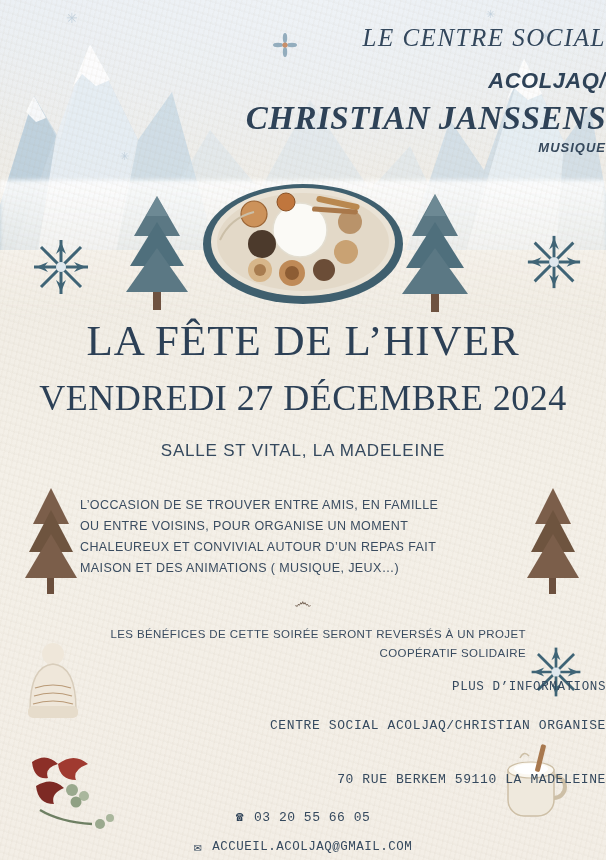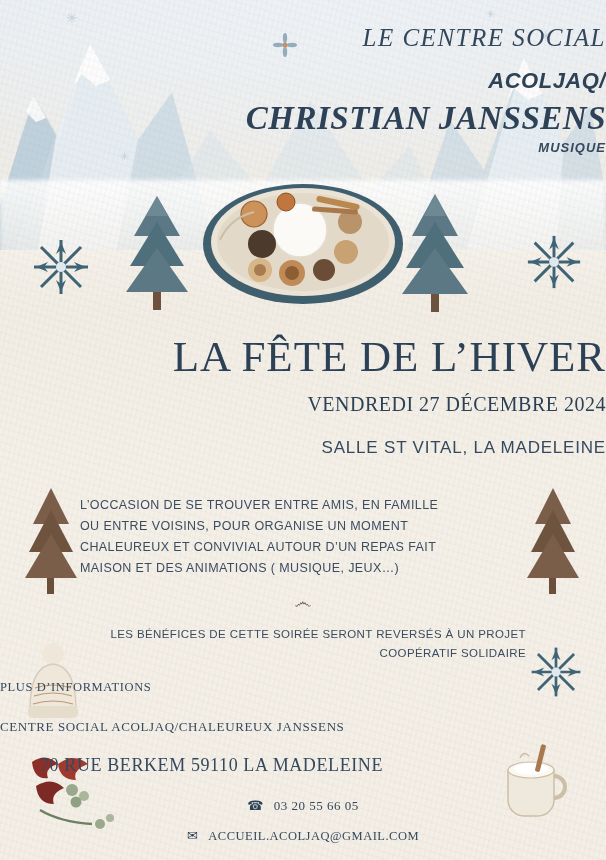--- a/index.html
+++ b/index.html
@@ -87,34 +87,34 @@
   }
   .snow-deco {
     position: absolute;
     color: #b9cad8;
     font-size: 14px;
     opacity: 0.8;
   }
   
   .title-block {
     position: absolute;
-    top: 332px;
+    top: 316px;
     left: 0; right: 0;
-    text-align: right;
+    text-align: center;
     color: #2b3f55;
   }
   .t-main {
     font-family: "Liberation Serif", serif;
     font-size: 43px;
     letter-spacing: 1px;
     color: #2c4056;
   }
   .t-date {
     font-family: "Liberation Serif", serif;
-    font-size: 20px;
+    font-size: 36px;
     margin-top: 12px;
     letter-spacing: 0.5px;
     color: #2c4056;
   }
   .t-place {
     font-family: "Liberation Sans", sans-serif;
     font-size: 17px;
     letter-spacing: 0.8px;
     margin-top: 22px;
     color: #35495e;
@@ -149,27 +149,27 @@
     font-family: "Liberation Sans", sans-serif;
     font-size: 11.5px;
     line-height: 19px;
     letter-spacing: 0.4px;
     color: #3a4c60;
   }
   .infos {
     position: absolute;
     top: 680px;
     left: 0; right: 0;
-    text-align: left;
-    font-family: Liberation Serif, serif;
+    text-align: right;
+    font-family: Liberation Mono, monospace;
     color: #35495e;
   }
   .infos .line1 { font-size: 12.5px; letter-spacing: 0.6px; }
   .infos .line2 { font-size: 13px; letter-spacing: 0.6px; margin-top: 24px; }
-  .infos .line3 { font-size: 18px; letter-spacing: 0.6px; margin-top: 20px; padding-left: 40px; }
+  .infos .line3 { font-size: 13px; letter-spacing: 0.6px; margin-top: 39px; padding-left: 40px; }
   .contact-row {
     margin-top: 22px;
     font-size: 13px;
     letter-spacing: 0.5px;
     display: flex;
     align-items: center;
     justify-content: center;
     gap: 10px;
   }
   .contact-row .glyph { font-size: 13px; color: #2c4056; }
@@ -402,21 +402,21 @@
 
   <div class="divider">෴</div>
 
   <div class="benefits">
     <div>LES BÉNÉFICES DE CETTE SOIRÉE SERONT REVERSÉS À UN PROJET</div>
     <div>COOPÉRATIF  SOLIDAIRE</div>
   </div>
 
   <div class="infos">
     <div class="line1">PLUS D’INFORMATIONS</div>
-    <div class="line2">CENTRE SOCIAL ACOLJAQ/CHALEUREUX JANSSENS</div>
+    <div class="line2">CENTRE SOCIAL ACOLJAQ/CHRISTIAN ORGANISE</div>
     <div class="line3">70 RUE BERKEM 59110 LA MADELEINE</div>
     <div class="contact-row">
       <span class="glyph">☎</span>
       <span>03 20 55 66 05</span>
     </div>
     <div class="contact-row mail">
       <span class="glyph">✉</span>
       <span>ACCUEIL.ACOLJAQ@GMAIL.COM</span>
     </div>
   </div>

